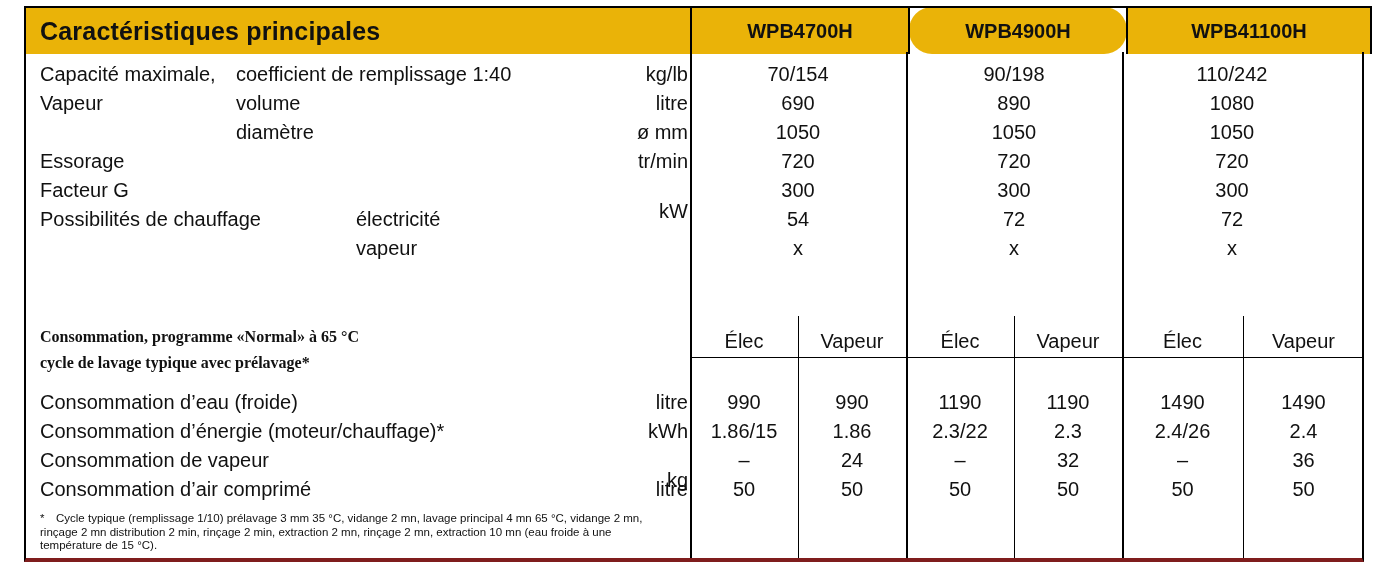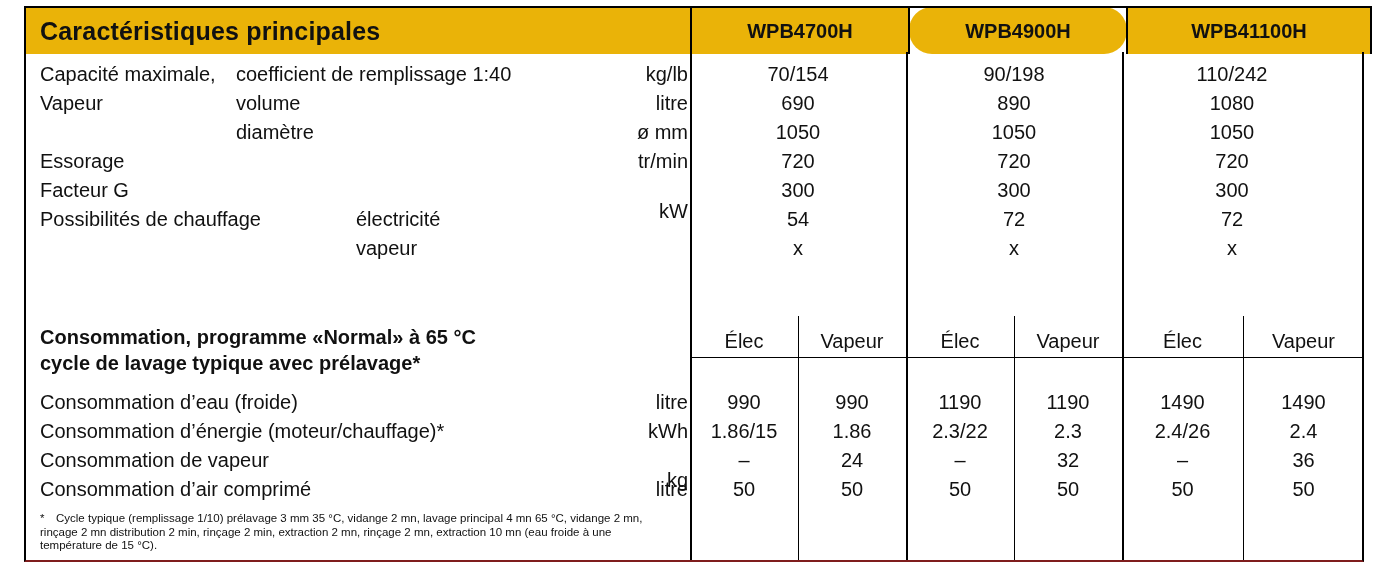--- a/index.html
+++ b/index.html
@@ -62,21 +62,21 @@
   
   .body-wrap {
     position: absolute;
     left: 24px;
     top: 52px;
     width: 1340px;
     height: 510px;
     box-sizing: border-box;
     border-left: 2px solid #000;
     border-right: 2px solid #000;
-    border-bottom: 2px solid #7f1d1d;
+    border-bottom: 4px solid #7f1d1d;
   }
   .col-lines {
     position: absolute;
     top: 0; left: 0; right: 0; bottom: 0;
     pointer-events: none;
   }
   .vline {
     position: absolute;
     top: 0;
     bottom: 0;
@@ -140,24 +140,25 @@
     position: absolute;
     left: 0;
     top: 0;
   }
   .footnote .ftext {
     margin-left: 16px;
   }
   .twoline {
     position: absolute;
     left: 14px;
-    font-size: 20px;
+    font-size: 16px;
     font-weight: bold;
     line-height: 26px;
     white-space: nowrap;
+    font-family: Liberation Serif, serif;
   }
 </style>
 </head>
 <body>
 
 <div id="sheet">
 
   <table class="spec-table" style="height:46px;">
     <tbody>
         <tr>

